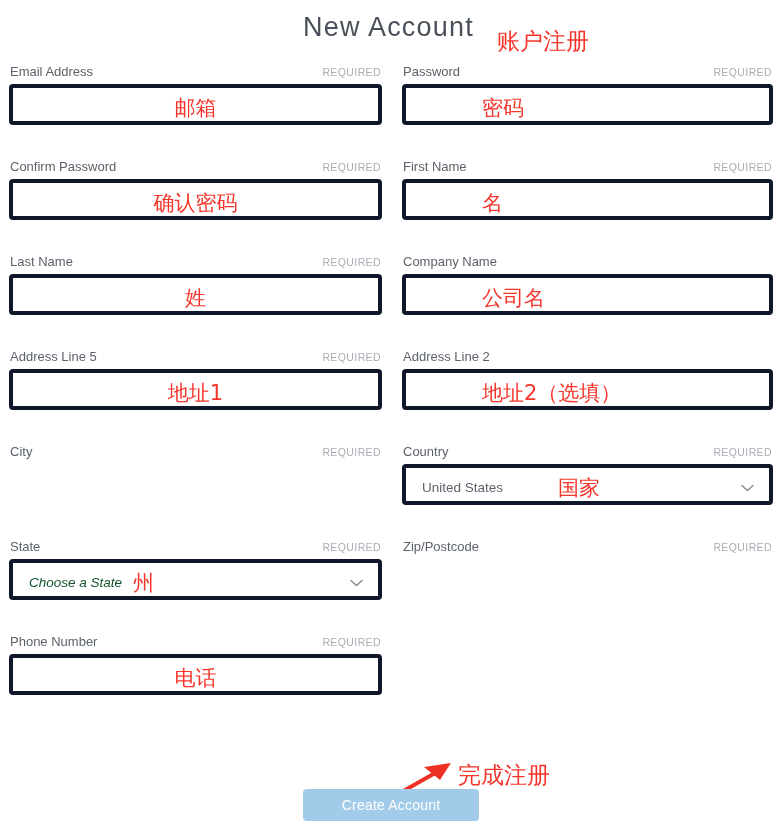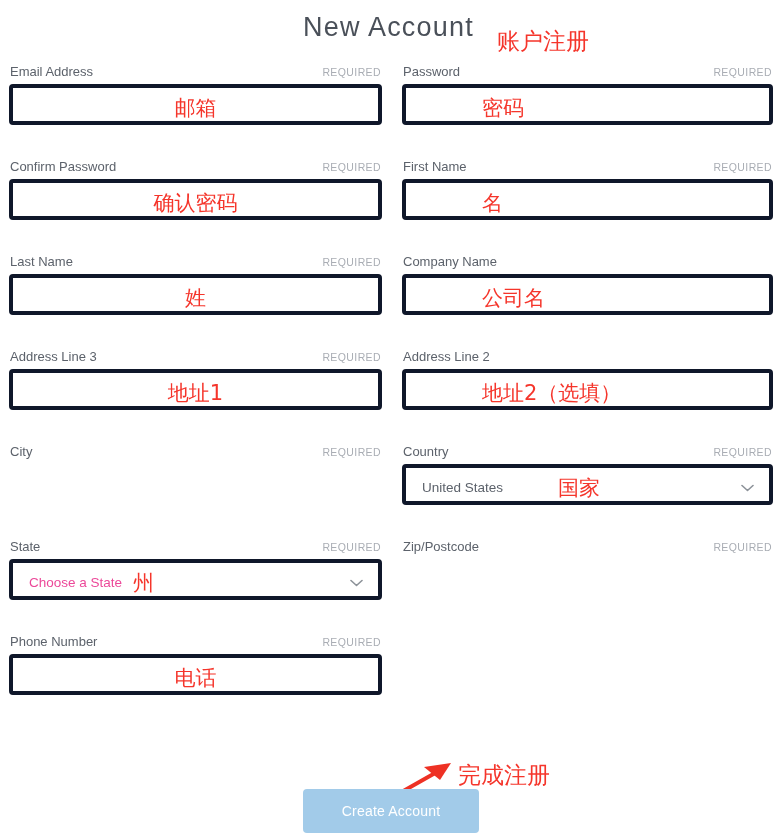--- a/index.html
+++ b/index.html
@@ -101,21 +101,21 @@
     position: absolute;
     left: 16px;
     top: 0;
     height: 39px;
     line-height: 39px;
     font-size: 13.5px;
     color: #5c626b;
     white-space: nowrap;
     text-align: center;
   }
-  .control-value.placeholder { color: #ec4899; }
+  .control-value.placeholder { color: #14532d; font-style: italic; }
 
   .chevron-down-icon {
     position: absolute;
     right: 15px;
     top: 16px;
     width: 13px;
     height: 8px;
   }
   .chevron-down-icon svg { display: block; }
 
@@ -142,21 +142,21 @@
     left: 0;
     top: 740px;
     width: 777px;
     height: 96px;
   }
   .create-account-button {
     position: absolute;
     left: 303px;
     top: 49px;
     width: 176px;
-    height: 44px;
+    height: 32px;
     background: #a2cbe9;
     border: none;
     border-radius: 4px;
     color: #ffffff;
     font-size: 14px;
     font-family: "Liberation Sans", sans-serif;
     letter-spacing: 0.2px;
     cursor: default;
     padding: 0;
   }
@@ -248,21 +248,21 @@
         </div>
         <div class="control">
           <span class="control-value"></span>
           <span class="annotation near-left">公司名</span>
         </div>
       </div>
     </div>
     <div class="form-row">
       <div class="field col-left">
         <div class="field-head">
-          <span class="field-label">Address Line 3</span>
+          <span class="field-label">Address Line 5</span>
           <span class="field-required">REQUIRED</span>
         </div>
         <div class="control">
           <span class="control-value"></span>
           <span class="annotation center">地址1</span>
         </div>
       </div>
       <div class="field col-right">
         <div class="field-head">
           <span class="field-label">Address Line 2</span>

